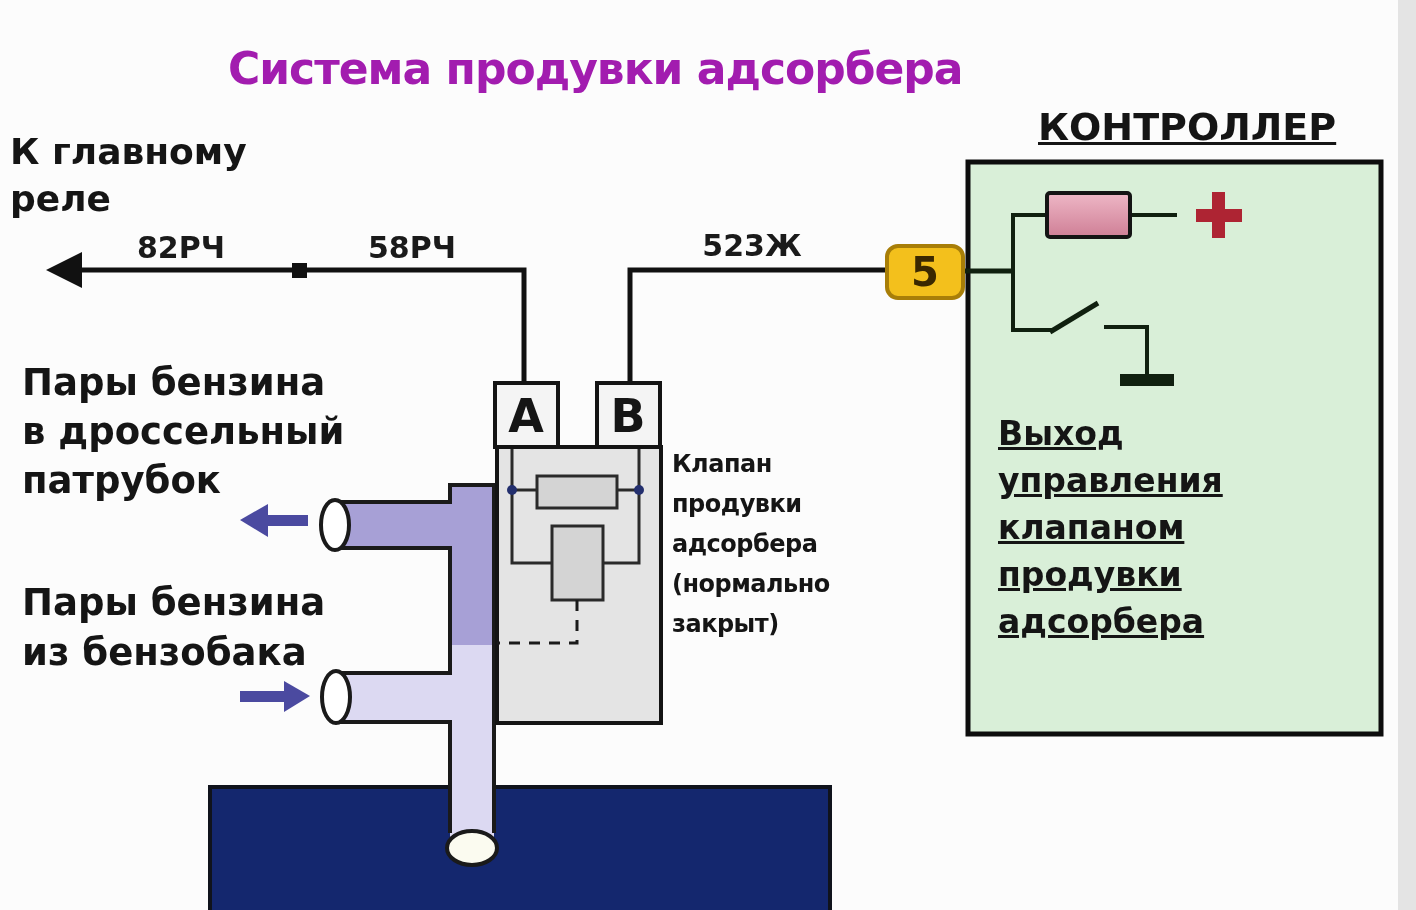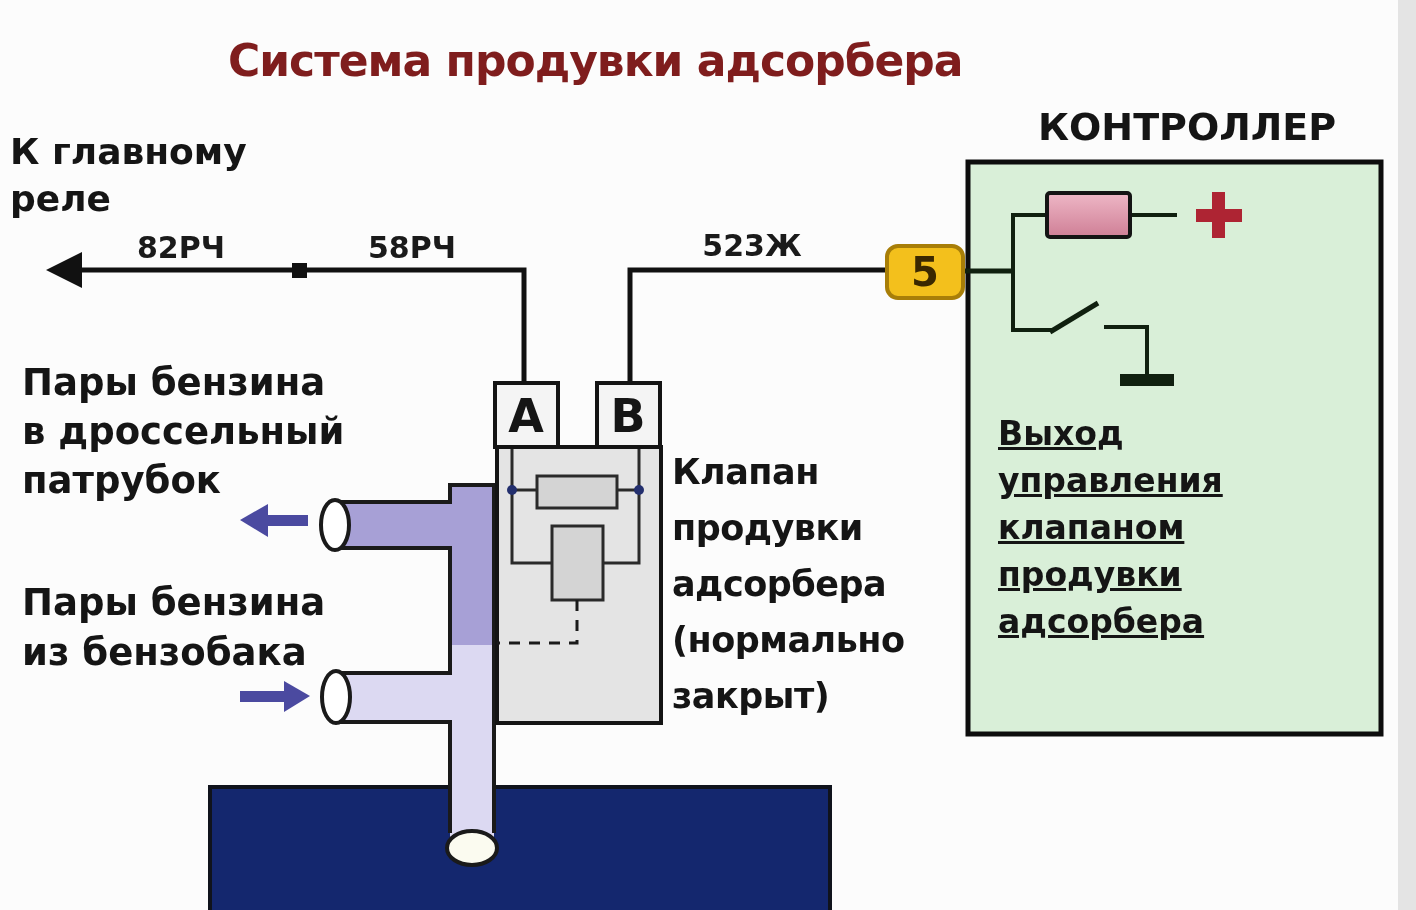--- a/index.html
+++ b/index.html
@@ -1,25 +1,25 @@
 <!DOCTYPE html>
 <html><head>
 <meta charset="utf-8">
 <style>
   html,body{margin:0;padding:0;background:#fcfcfc;}
   #stage{position:relative;width:1416px;height:910px;overflow:hidden;background:#fcfcfc;
          font-family:"DejaVu Sans",sans-serif;}
   svg{position:absolute;left:0;top:0;}
   .lbl{position:absolute;font-weight:bold;color:#151515;white-space:pre-line;line-height:1.32;}
-  .title{left:228px;top:32px;font-size:44px;letter-spacing:-1px;color:#7f1d1d;}
+  .title{left:228px;top:40px;font-size:44px;letter-spacing:-1px;color:#a21caf;}
   .to-relay{left:10px;top:128px;font-size:36px;line-height:47px;}
   .vap-throttle{left:22px;top:358px;font-size:37px;line-height:49px;}
   .vap-tank{left:22px;top:578px;font-size:37px;line-height:50px;}
-  .valve-lbl{left:672px;top:444px;font-size:35px;line-height:56px;letter-spacing:-0.5px;}
-  .ctrl-title{left:1038px;top:102px;font-size:38px;}
+  .valve-lbl{left:672px;top:444px;font-size:24px;line-height:40px;letter-spacing:-0.5px;}
+  .ctrl-title{left:1038px;top:102px;font-size:38px;text-decoration:underline;}
   .ctrl-out{left:998px;top:410px;font-size:33px;line-height:47px;text-decoration:underline;}
 </style>
 </head>
 <body>
 
 <div id="stage">
 
   <svg width="1416" height="910" viewBox="0 0 1416 910">
     <defs>
       <linearGradient id="pinkres" x1="0" y1="0" x2="0" y2="1">

